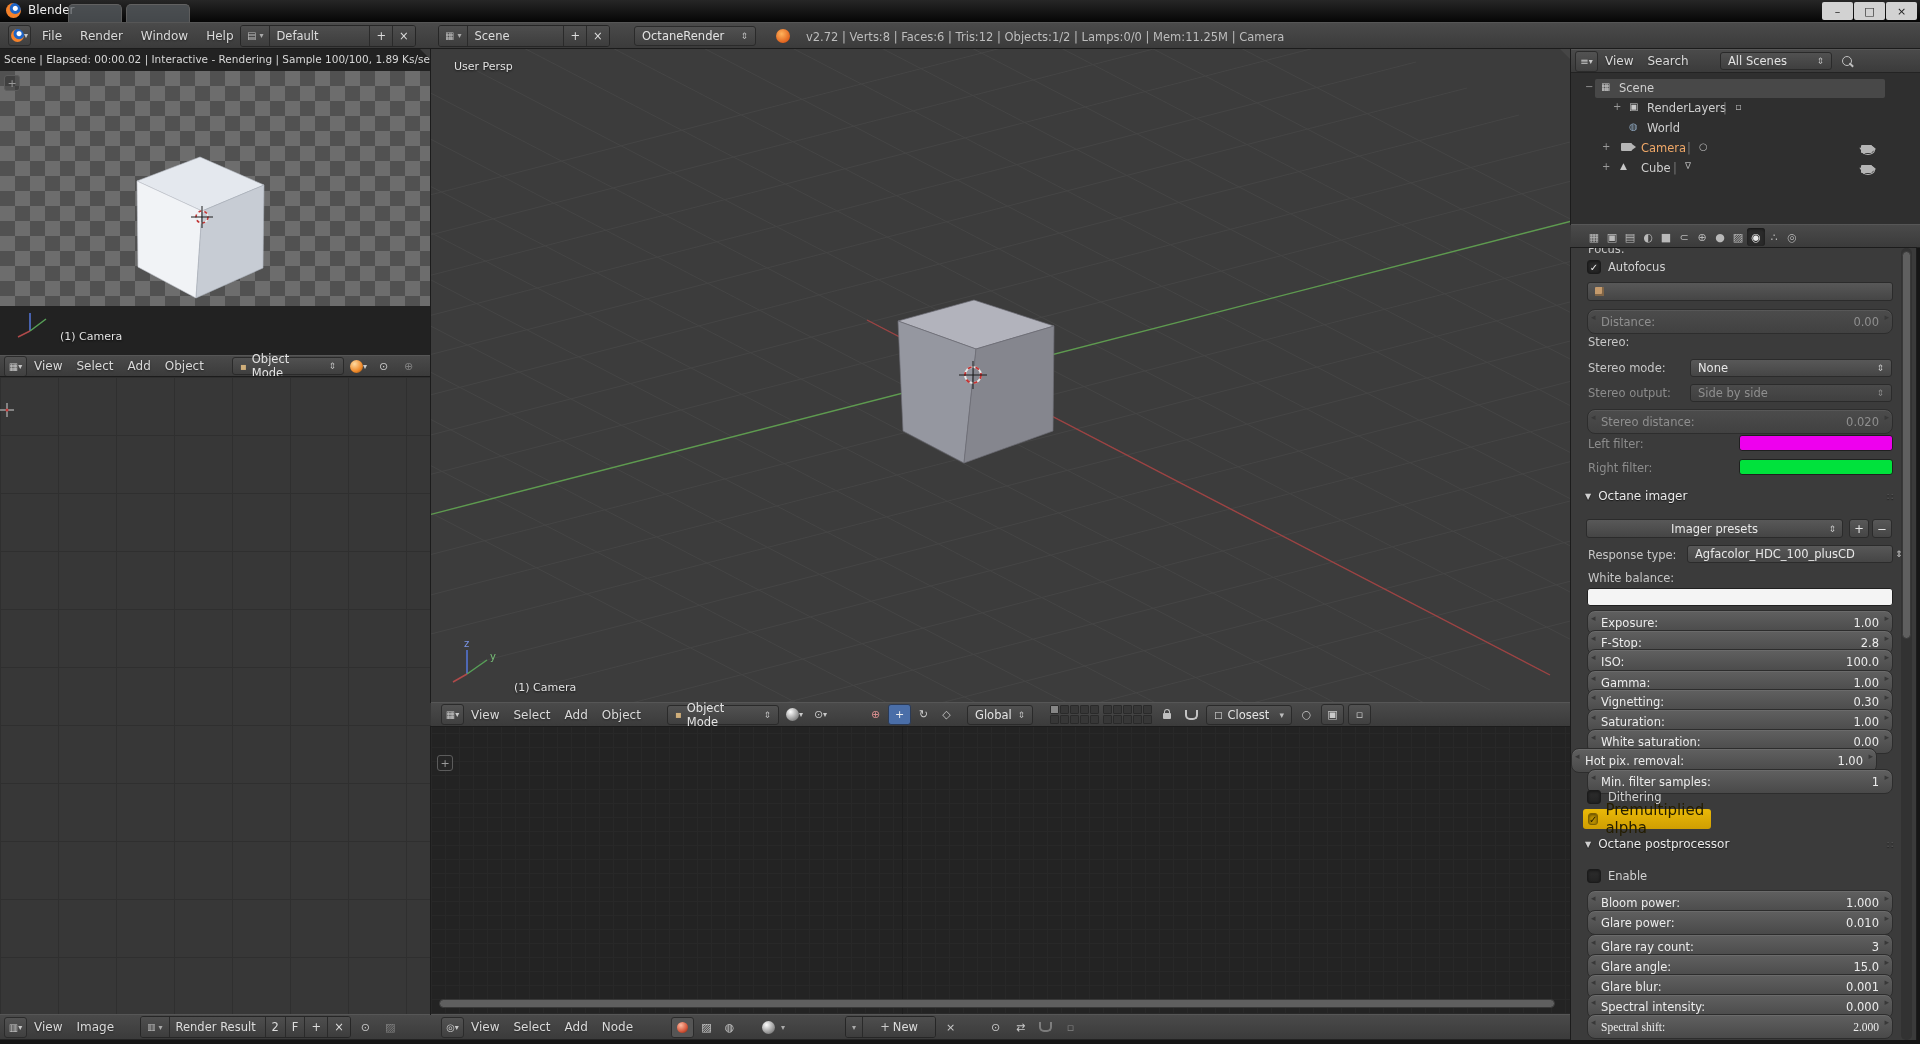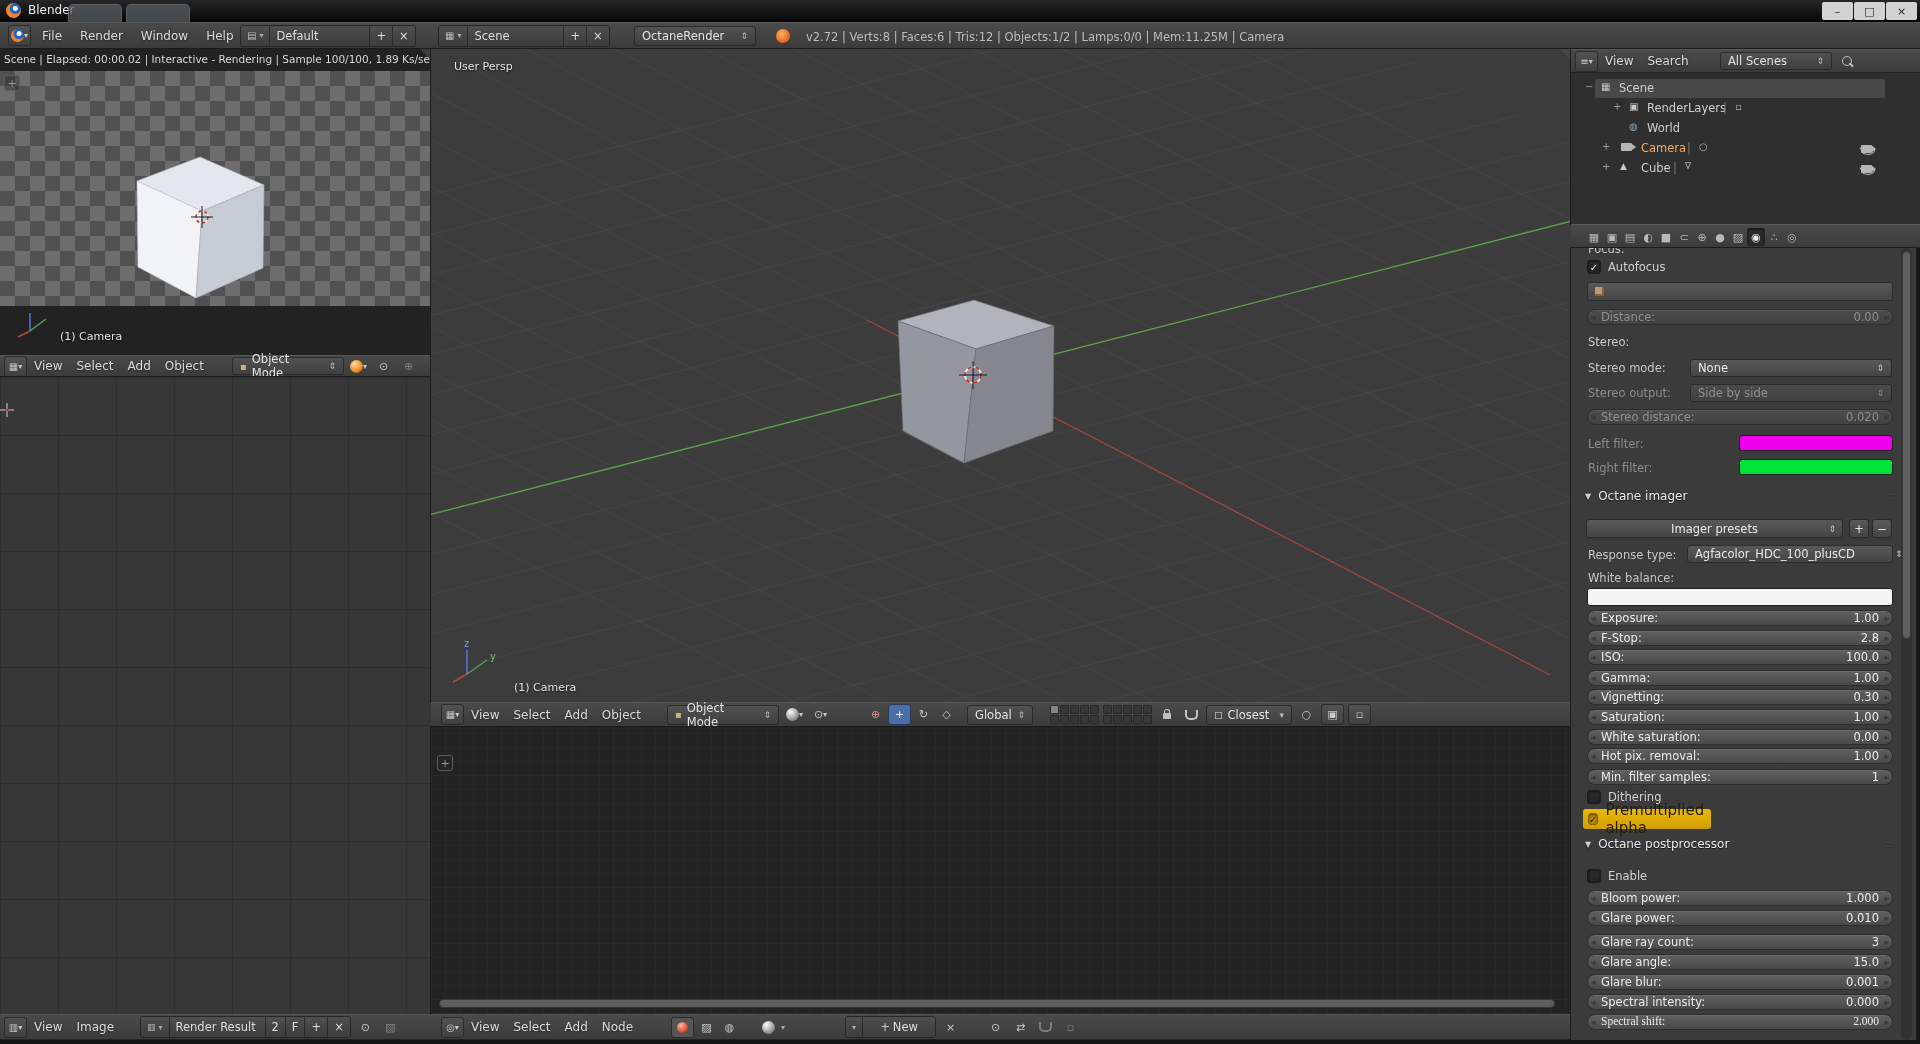--- a/index.html
+++ b/index.html
@@ -45,22 +45,22 @@
   .i-cam{width:11px;height:8px;background:#b5b5b5;border-radius:1px;position:relative;display:inline-block;}
   .i-cam::before{content:"";position:absolute;right:-4px;top:1px;border-left:4px solid #b5b5b5;
          border-top:3px solid transparent;border-bottom:3px solid transparent;}
   .i-search{width:8px;height:8px;border:1.5px solid #c0c0c0;border-radius:50%;position:relative;display:inline-block;}
   .i-search::after{content:"";position:absolute;width:5px;height:1.5px;background:#c0c0c0;transform:rotate(45deg);left:6px;top:7px;}
   .i-mag{width:9px;height:8px;border:2.5px solid #c4c4c4;border-bottom:none;border-radius:5px 5px 0 0;transform:rotate(180deg);display:inline-block;}
   .i-lock{width:8px;height:6px;background:#c0c0c0;border-radius:1px;position:relative;display:inline-block;margin-top:3px;}
   .i-lock::before{content:"";position:absolute;left:1px;top:-4px;width:4px;height:4px;border:1.5px solid #c0c0c0;border-bottom:none;border-radius:3px 3px 0 0;}
   .i-minicube{width:9px;height:9px;background:#c49a6c;display:inline-block;border-radius:1px;box-shadow:inset -2px -2px 0 rgba(0,0,0,.35);}
   
-  .num{position:absolute;height:16px;border-radius:8px;background:linear-gradient(#606060,#494949);
-       border:1px solid #2d2d2d;display:flex;font-size:11.5px;color:#ececec;
+  .num{position:absolute;height:25px;border-radius:8px;background:linear-gradient(#606060,#494949);
+       border:1px solid #2d2d2d;display:flex;align-items:center;font-size:11.5px;color:#ececec;
        padding:0 13px;box-sizing:border-box;box-shadow:inset 0 1px 0 rgba(255,255,255,.07);}
   .num::before{content:"◂";position:absolute;left:3px;top:2px;color:#383838;font-size:9px;}
   .num::after{content:"▸";position:absolute;right:3px;top:2px;color:#383838;font-size:9px;}
   .num .lab{white-space:nowrap;}
   .num .val{margin-left:auto;}
   .num.dis{color:#8f8f8f;background:linear-gradient(#4c4c4c,#414141);}
   .ddw{position:absolute;height:18px;border-radius:3px;background:linear-gradient(#585858,#454545);
        border:1px solid #2b2b2b;display:flex;align-items:center;font-size:11.5px;color:#e8e8e8;
        padding:0 7px;box-sizing:border-box;gap:5px;}
   .ddw .ar{margin-left:auto;color:#c6c6c6;font-size:9px;}
@@ -573,21 +573,21 @@
       <span class="val">0.30</span>
     </div>
     <div class="num" style="left:16px;top:461px;width:306px;">
       <span class="lab">Saturation:</span>
       <span class="val">1.00</span>
     </div>
     <div class="num" style="left:16px;top:481px;width:306px;">
       <span class="lab">White saturation:</span>
       <span class="val">0.00</span>
     </div>
-    <div class="num" style="left:16px;top:500px;width:306px;">
+    <div class="num" style="left:0;top:500px;width:306px;">
       <span class="lab">Hot pix. removal:</span>
       <span class="val">1.00</span>
     </div>
     <div class="num" style="left:16px;top:521px;width:306px;">
       <span class="lab">Min. filter samples:</span>
       <span class="val">1</span>
     </div>
 
     <div class="cbrow" style="left:16px;top:542px;">
       <span class="cbx"></span>

